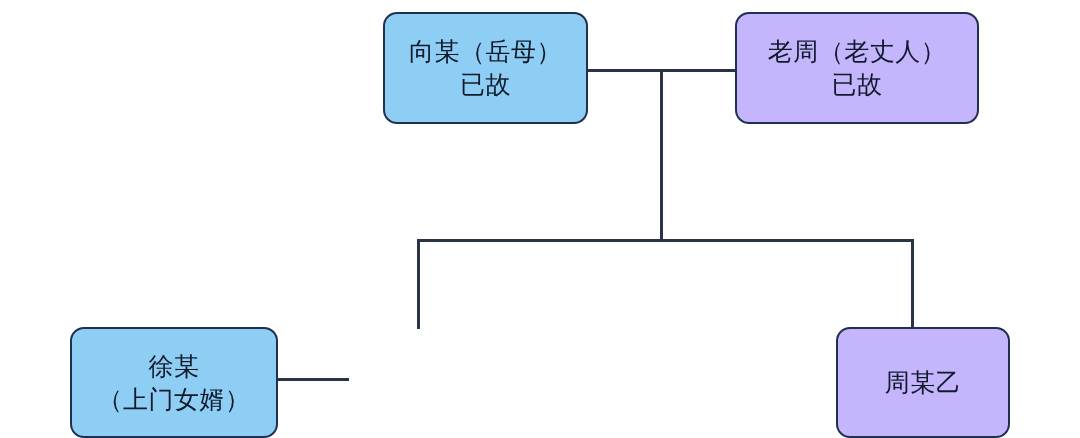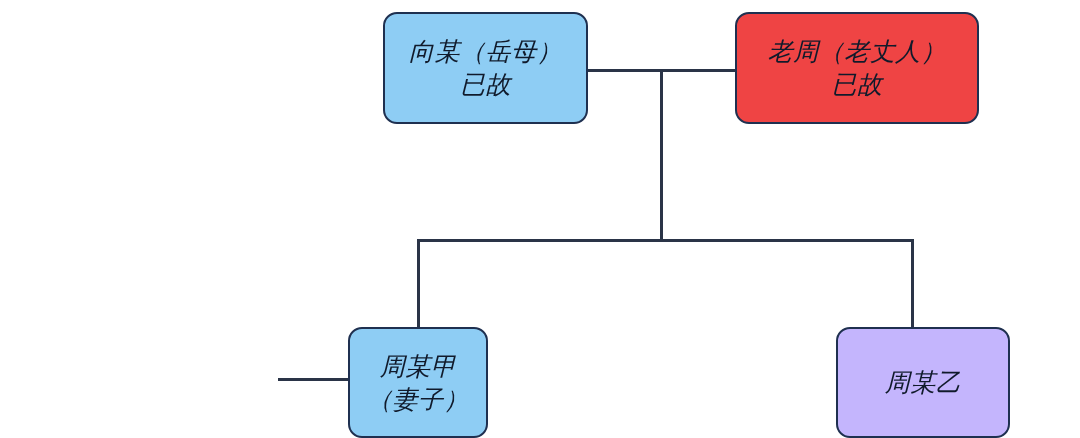--- a/index.html
+++ b/index.html
@@ -9,21 +9,20 @@
   }
   body {
     font-family: "Liberation Sans", "DejaVu Sans", sans-serif;
   }
   #diagram-canvas {
     position: relative;
     width: 1080px;
     height: 438px;
     background: #ffffff;
     overflow: hidden;
-    font-style: italic;
   }
   .node-box {
     position: absolute;
     box-sizing: border-box;
     background: #8ECDF4;
     border: 2.5px solid #1F3050;
     border-radius: 14px;
     display: flex;
     flex-direction: column;
     align-items: center;
@@ -54,24 +53,24 @@
     <div class="connector h" style="left: 588px; top: 69px; width: 147px; background: rgb(42, 52, 71);"></div>
     <div class="connector v" style="left: 660px; top: 69px; height: 172px; background: rgb(42, 52, 71);"></div>
     <div class="connector h" style="left: 417px; top: 239px; width: 497px; background: rgb(42, 52, 71);"></div>
     <div class="connector v" style="left: 417px; top: 239px; height: 90px; background: rgb(42, 52, 71);"></div>
     <div class="connector v" style="left: 911px; top: 239px; height: 90px; background: rgb(42, 52, 71);"></div>
     <div class="connector h" style="left: 278px; top: 378px; width: 71px; background: rgb(42, 52, 71);"></div>
     <div class="node-box" style="left: 383px; top: 12px; width: 205px; height: 112px; background: rgb(142, 205, 244); border-color: rgb(31, 48, 80); color: rgb(16, 26, 43);">
       <span class="node-line-1">向某（岳母）</span>
       <span class="node-line-2">已故</span>
     </div>
-    <div class="node-box" style="left: 735px; top: 12px; width: 244px; height: 112px; background: #ef4444; border-color: rgb(31, 48, 80); color: rgb(16, 26, 43);">
+    <div class="node-box" style="left: 735px; top: 12px; width: 244px; height: 112px; background: #c4b5fd; border-color: rgb(31, 48, 80); color: rgb(16, 26, 43);">
       <span class="node-line-1">老周（老丈人）</span>
       <span class="node-line-2">已故</span>
     </div>
-    <div class="node-box" style="left: 348px; top: 327px; width: 140px; height: 111px; background: rgb(142, 205, 244); border-color: rgb(31, 48, 80); color: rgb(16, 26, 43);">
-      <span class="node-line-1">周某甲</span>
-      <span class="node-line-2">（妻子）</span>
+    <div class="node-box" style="left: 70px; top: 327px; width: 208px; height: 111px; background: rgb(142, 205, 244); border-color: rgb(31, 48, 80); color: rgb(16, 26, 43);">
+      <span class="node-line-1">徐某</span>
+      <span class="node-line-2">（上门女婿）</span>
     </div>
     <div class="node-box" style="left: 836px; top: 327px; width: 174px; height: 111px; background: #c4b5fd; border-color: rgb(31, 48, 80); color: rgb(16, 26, 43);">
       <span class="node-line-1">周某乙</span>
     </div>
   </div>
 
 </body></html>

